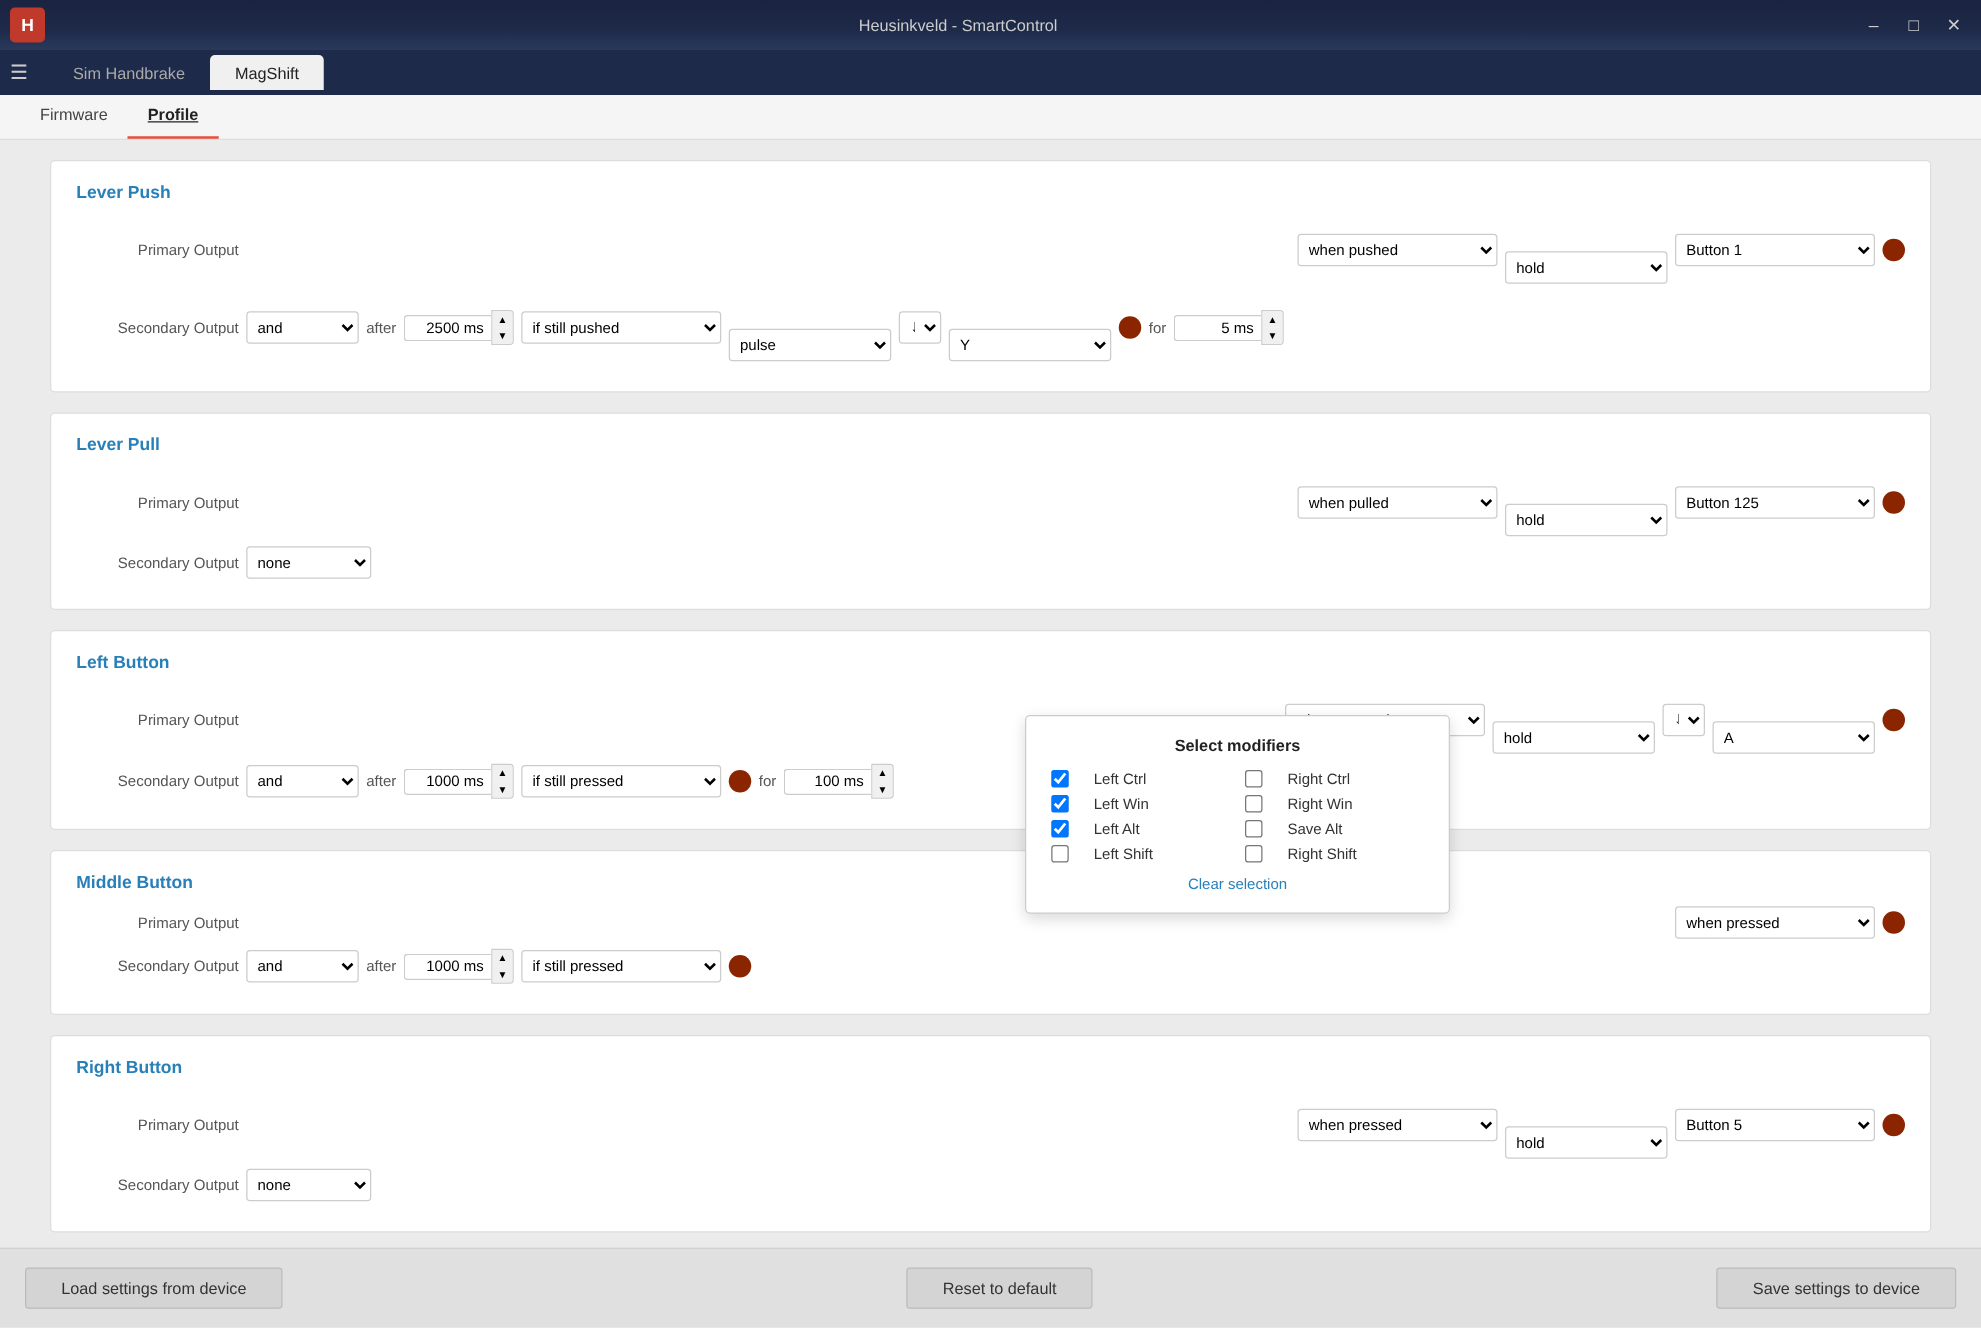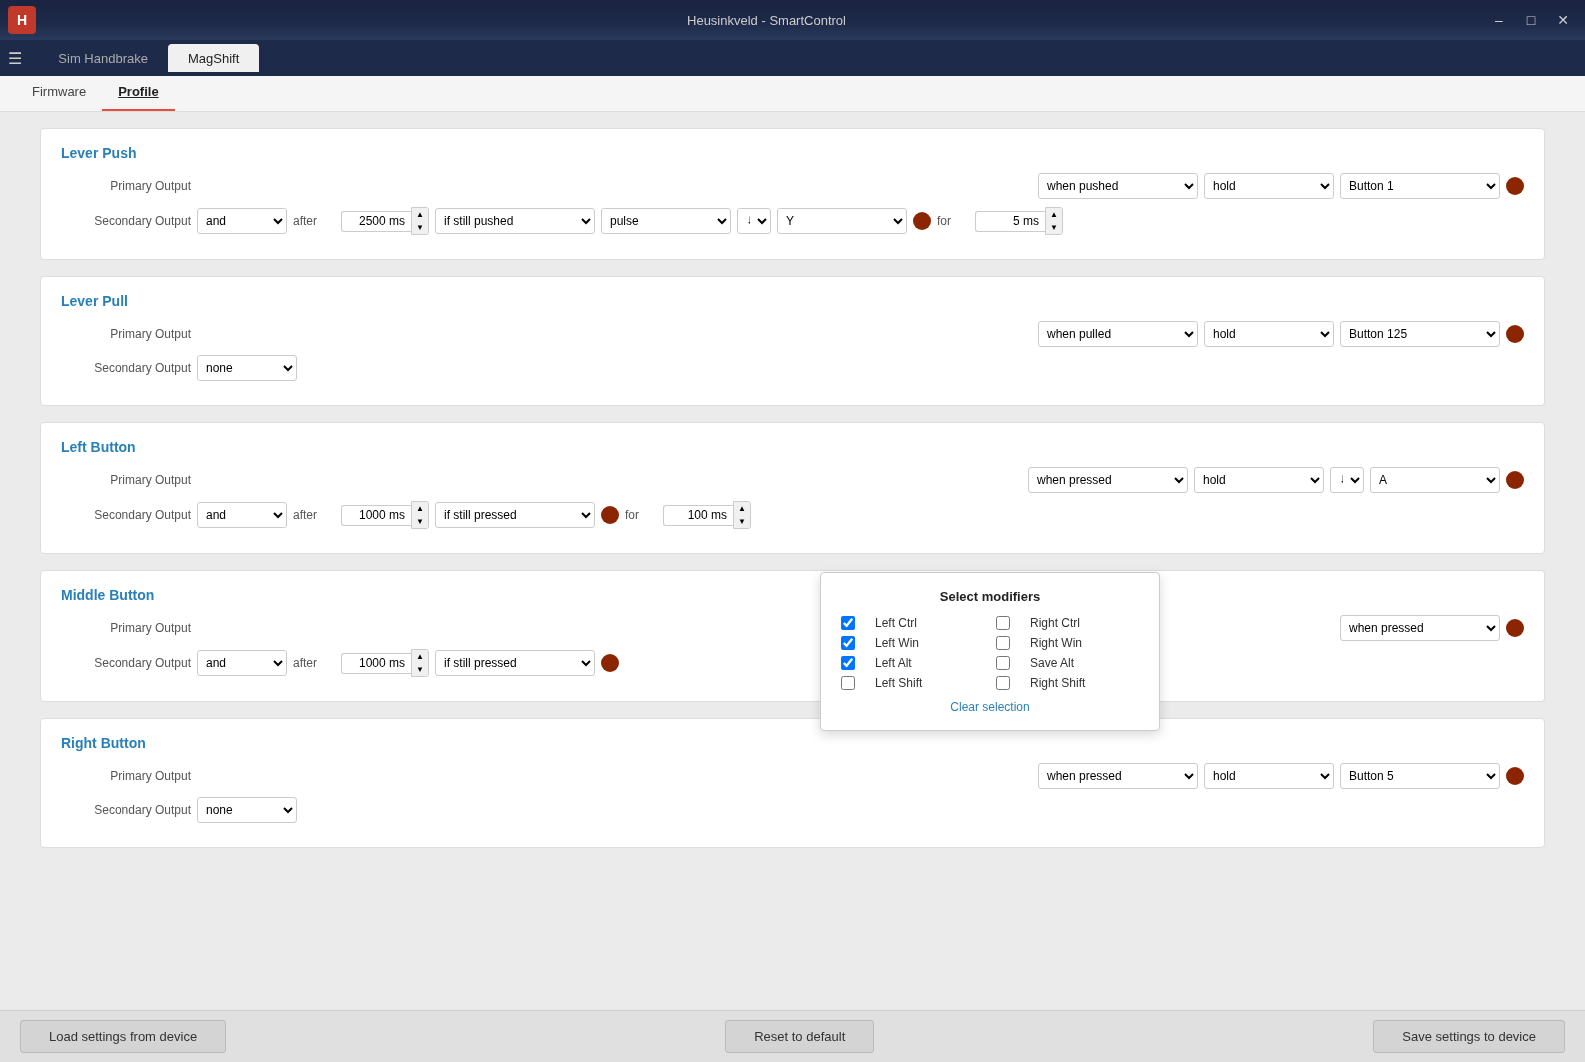--- a/index.html
+++ b/index.html
@@ -164,21 +164,20 @@
     }
     .spinner-input {
       width: 70px;
       height: 21px;
       border: 1px solid #ccc;
       border-right: none;
       border-radius: 3px 0 0 3px;
       padding: 0 6px;
       font-size: 12px;
       text-align: right;
-      margin-left: 18px;
     }
     .spinner-btns {
       display: flex; flex-direction: column;
       border: 1px solid #ccc;
       border-radius: 0 3px 3px 0;
       overflow: hidden;
     }
     .spinner-btn {
       width: 16px; height: 13px;
       background: #f0f0f0;
@@ -232,40 +231,40 @@
       text-align: center;
       margin-top: 10px;
       font-size: 12px;
       cursor: pointer;
       text-decoration: none;
     }
 
     
     .bottom-bar {
       background: #e0e0e0;
-      height: 52px;
+      height: 64px;
       display: flex;
       align-items: center;
       justify-content: space-between;
       padding: 0 20px;
       border-top: 1px solid #ccc;
       flex-shrink: 0;
     }
     .bottom-btn {
       background: #d4d4d4;
       border: 1px solid #bbb;
       border-radius: 3px;
       padding: 8px 28px;
       font-size: 13px;
       color: #333;
       cursor: pointer;
     }
 
     .select-sm { width: 90px; }
-    .select-md { width: 130px; }
+    .select-md { width: 130px; margin-top: 28px; }
     .select-lg { width: 160px; }
 
     .none-select { width: 100px; }
   </style>
 </head>
 <body>
 
 <div class="titlebar">
   <div class="logo">H</div>
   <div class="title">Heusinkveld - SmartControl</div>

